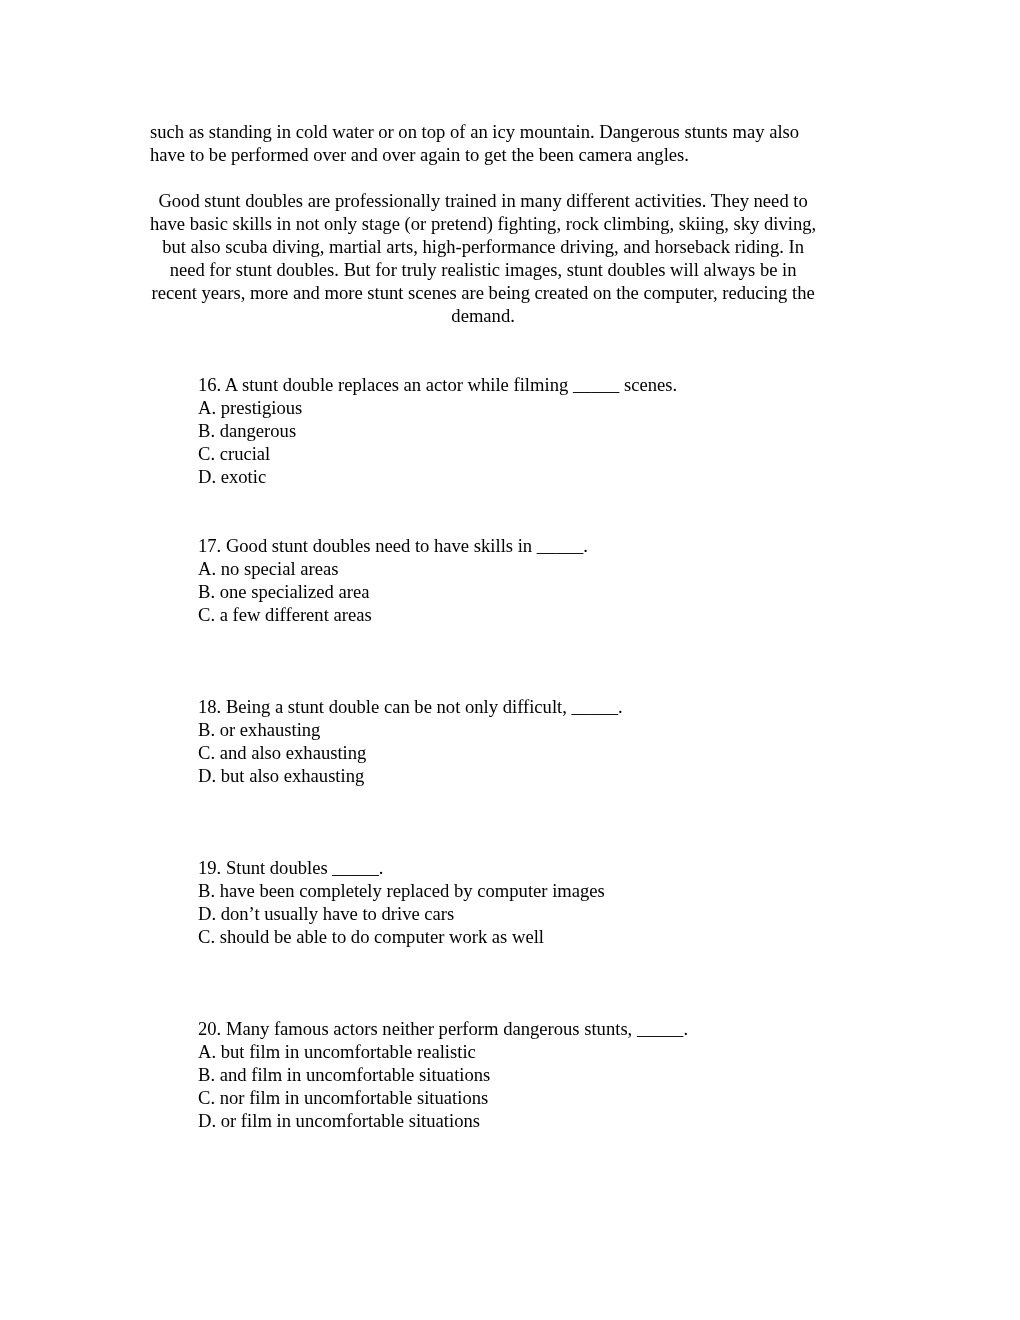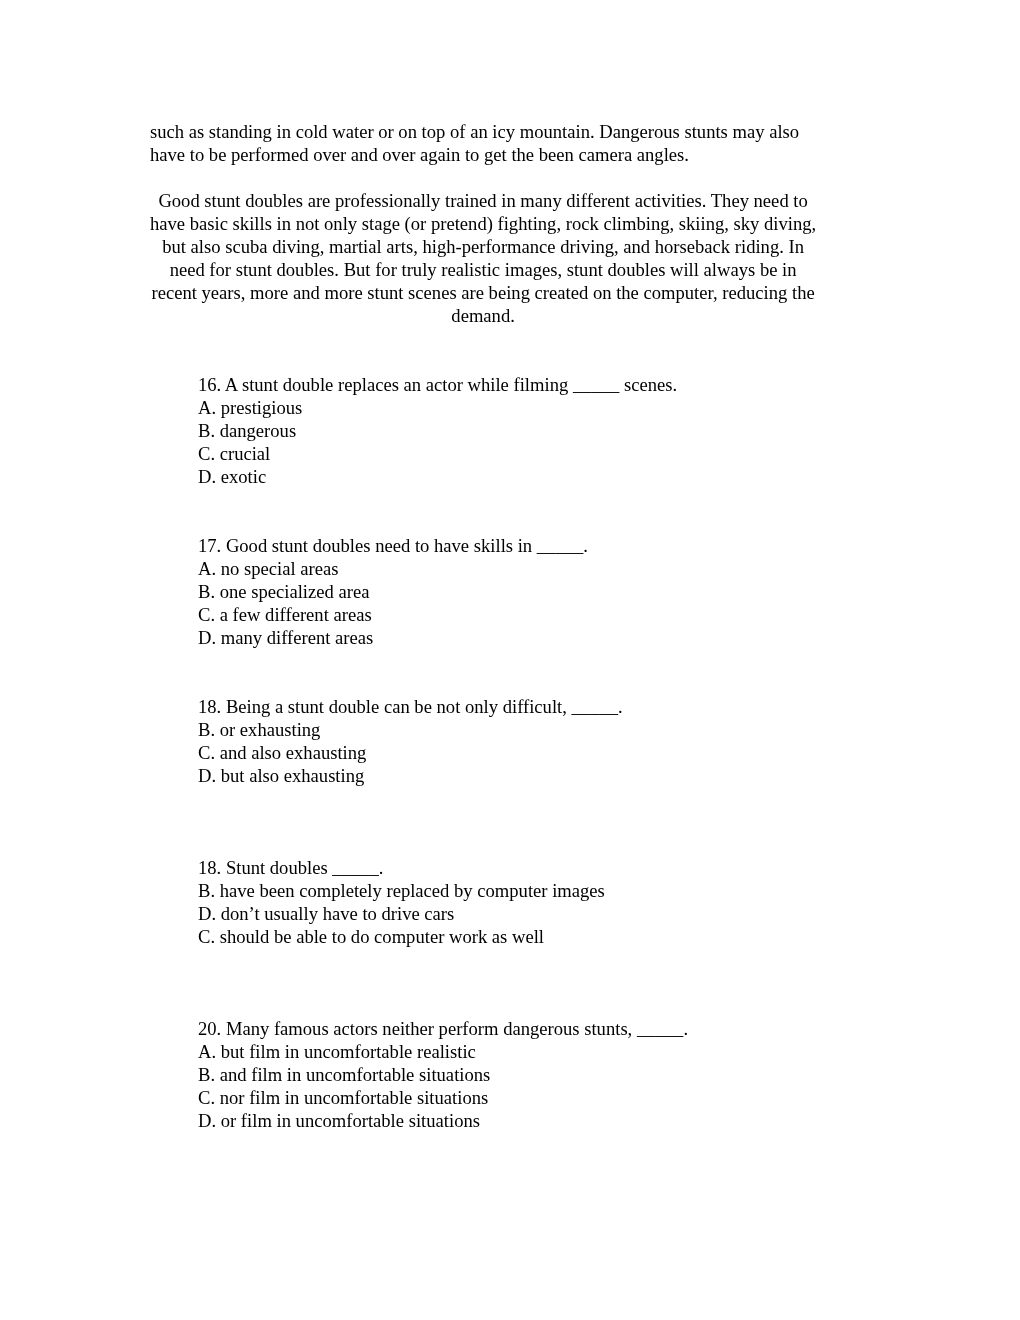--- a/index.html
+++ b/index.html
@@ -63,32 +63,31 @@
     <div class="line">B. dangerous</div>
     <div class="line">C. crucial</div>
     <div class="line">D. exotic</div>
   </div>
 
   <div class="question" style="top:414px;">
     <div class="line">17. Good stunt doubles need to have skills in _____.</div>
     <div class="line">A. no special areas</div>
     <div class="line">B. one specialized area</div>
     <div class="line">C. a few different areas</div>
-    <div class="line">D. many different areas</div>
   </div>
 
   <div class="question" style="top:575px;">
     <div class="line">18. Being a stunt double can be not only difficult, _____.</div>
     <div class="line">B. or exhausting</div>
     <div class="line">C. and also exhausting</div>
     <div class="line">D. but also exhausting</div>
   </div>
 
   <div class="question" style="top:736px;">
-    <div class="line">18. Stunt doubles _____.</div>
+    <div class="line">19. Stunt doubles _____.</div>
     <div class="line">B. have been completely replaced by computer images</div>
     <div class="line">D. don’t usually have to drive cars</div>
     <div class="line">C. should be able to do computer work as well</div>
   </div>
 
   <div class="question" style="top:897px;">
     <div class="line">20. Many famous actors neither perform dangerous stunts, _____.</div>
     <div class="line">A. but film in uncomfortable realistic</div>
     <div class="line">B. and film in uncomfortable situations</div>
     <div class="line">C. nor film in uncomfortable situations</div>

